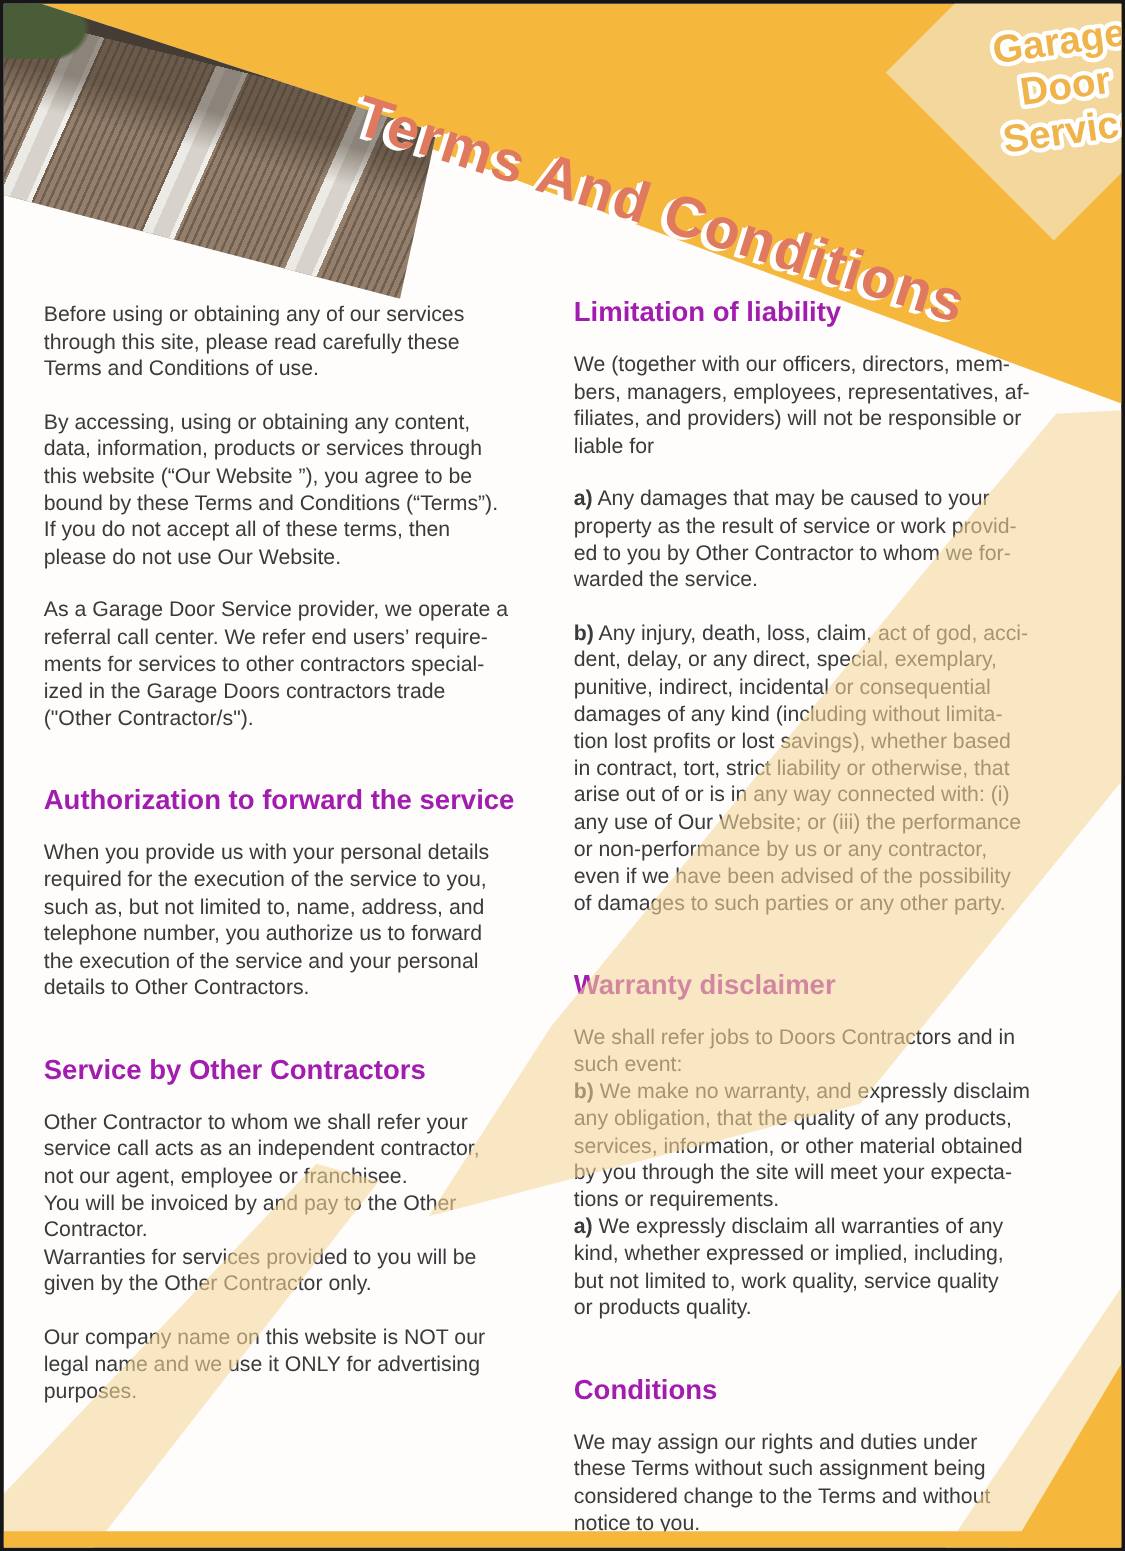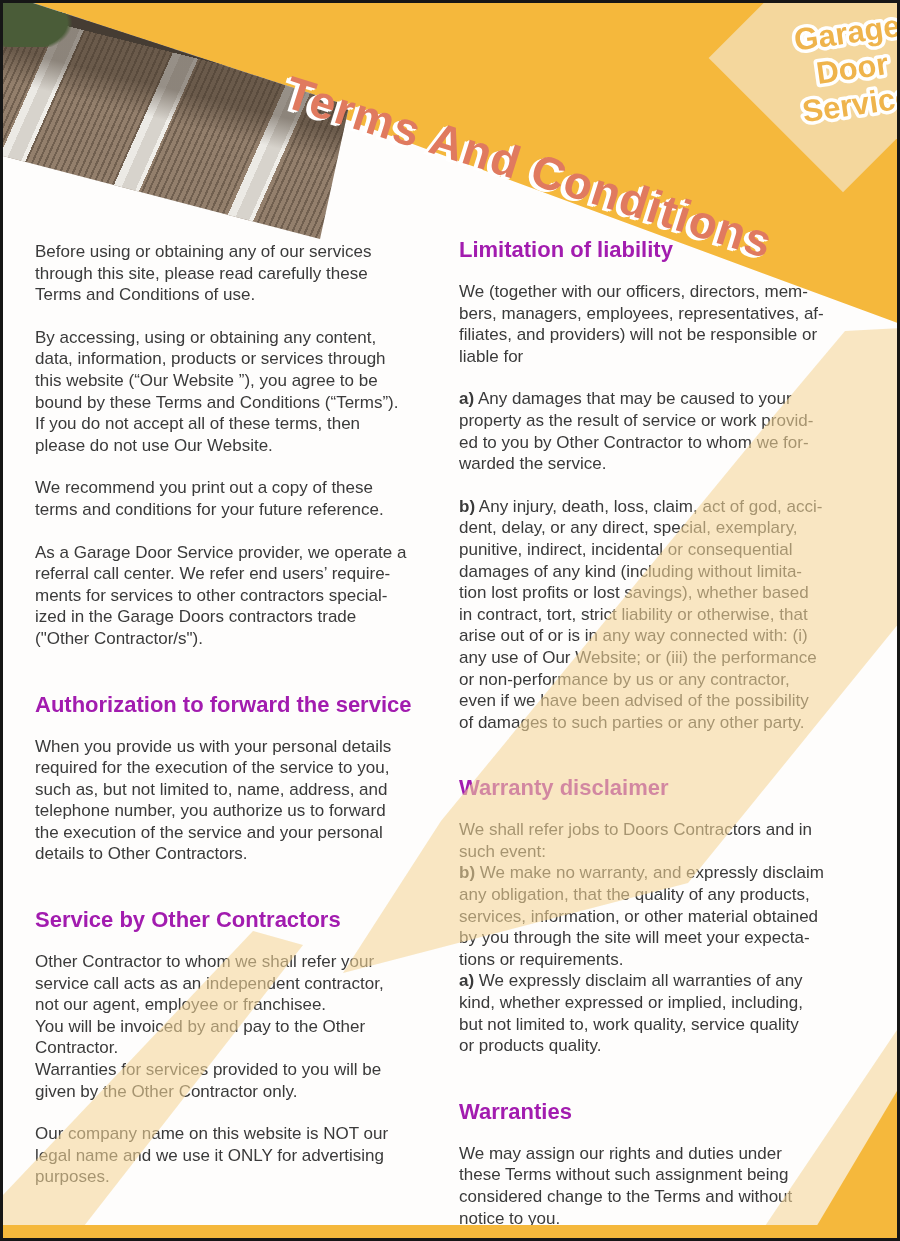--- a/index.html
+++ b/index.html
@@ -91,22 +91,20 @@
   <div class="col col-left">
     <p>Before using or obtaining any of our services
 through this site, please read carefully these
 Terms and Conditions of use.</p>
     <p>By accessing, using or obtaining any content,
 data, information, products or services through
 this website (“Our Website ”), you agree to be
 bound by these Terms and Conditions (“Terms”).
 If you do not accept all of these terms, then
 please do not use Our Website.</p>
-    <p>We recommend you print out a copy of these
-terms and conditions for your future reference.</p>
     <p>As a Garage Door Service provider, we operate a
 referral call center. We refer end users’ require-
 ments for services to other contractors special-
 ized in the Garage Doors contractors trade
 ("Other Contractor/s").</p>
     <h2>Authorization to forward the service</h2>
     <p>When you provide us with your personal details
 required for the execution of the service to you,
 such as, but not limited to, name, address, and
 telephone number, you authorize us to forward
@@ -151,21 +149,21 @@
 such event:</p>
     <p class="tight"><b class="marker">b)</b><span> We make no warranty, and expressly disclaim
 any obligation, that the quality of any products,
 services, information, or other material obtained
 by you through the site will meet your expecta-
 tions or requirements.</span></p>
     <p class="tight"><b class="marker">a)</b><span> We expressly disclaim all warranties of any
 kind, whether expressed or implied, including,
 but not limited to, work quality, service quality
 or products quality.</span></p>
-    <h2>Warranties</h2>
+    <h2>Conditions</h2>
     <p>We may assign our rights and duties under
 these Terms without such assignment being
 considered change to the Terms and without
 notice to you.</p>
   </div>
 
   <div class="cream cream-a"></div>
   <div class="cream cream-b"></div>
   <div class="cream cream-c"></div>
   <div class="tri-orange"></div>

